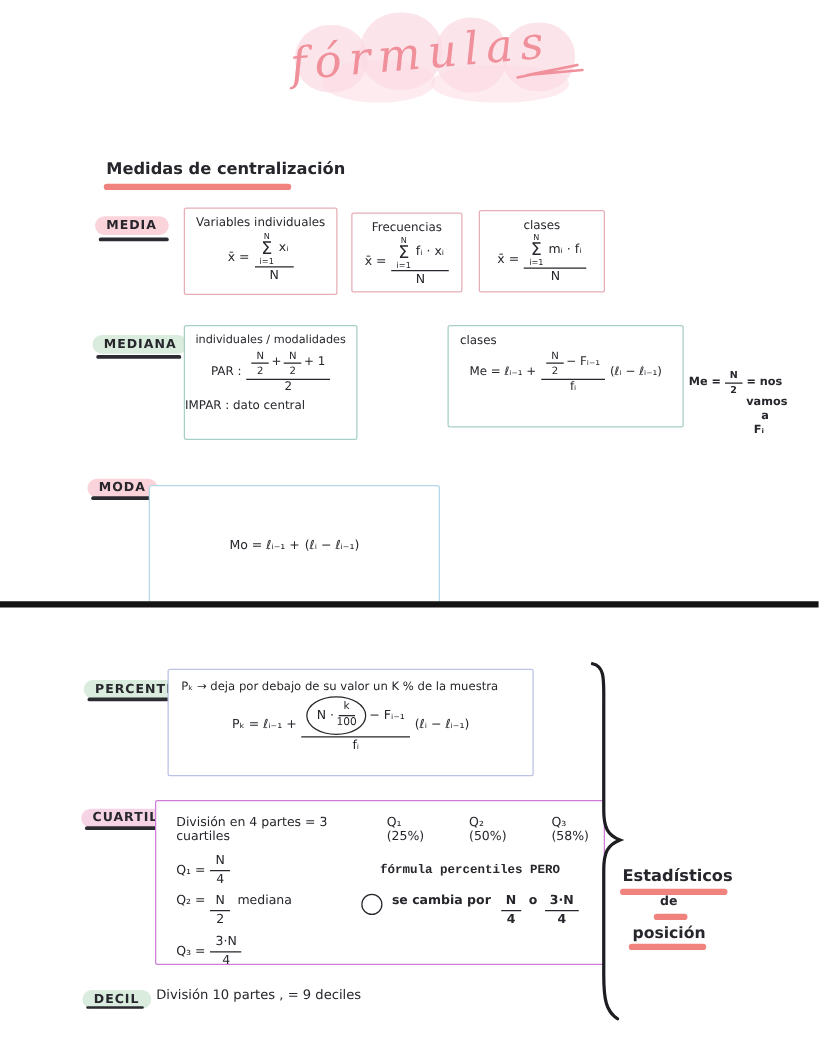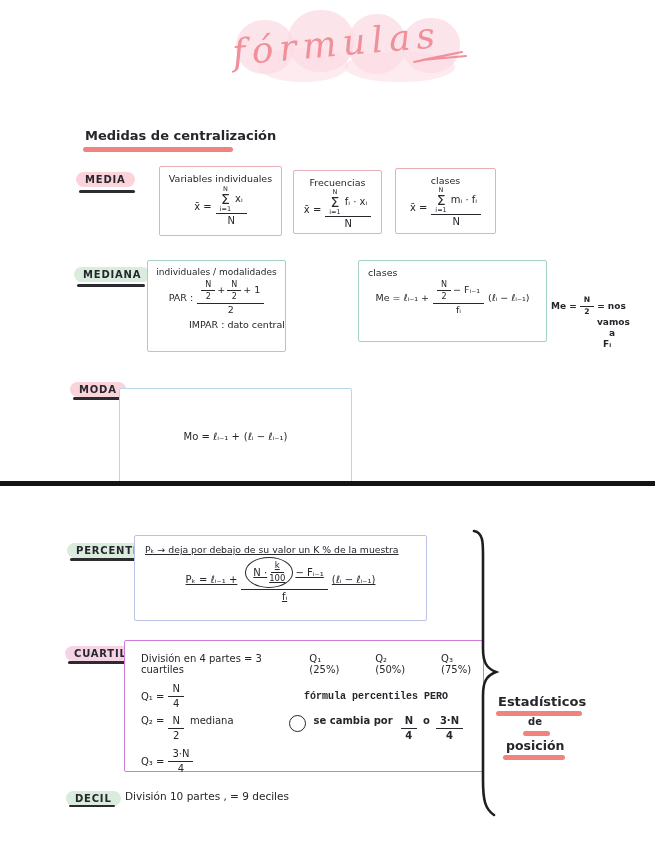--- a/index.html
+++ b/index.html
@@ -11,24 +11,24 @@
   
   .pill{display:inline-block;padding:2px 9px;border-radius:9px;font-weight:bold;
         font-size:10px;letter-spacing:.8px;color:#26262c;}
   .pill-pink{background:#fbd3da;}
   .pill-mint{background:#d9ecdd;}
   .pill-lav{background:#f6d4e6;}
   .blackline{position:absolute;background:#2b2b31;border-radius:2px;}
   .salmonline{position:absolute;background:#f0837d;border-radius:3px;}
   
   .box{position:absolute;border:1.6px solid #ccc;border-radius:2px;background:#fff;box-sizing:border-box;}
-  .box-pink{border-color:#e6aeb7;margin-left:12px;}
+  .box-pink{border-color:#e6aeb7;}
   .box-teal{border-color:#a6cfc7;}
   .box-blue{border-color:#b5d8e9;}
-  .box-peri{border-color:#bcc2e5;text-decoration:underline;}
+  .box-peri{border-color:#bcc2e5;}
   .box-mag{border-color:#cf7cd9;}
   .boxtitle{font-size:9.5px;text-align:center;padding-top:6px;}
   
   .formula{display:flex;align-items:center;justify-content:center;font-size:10px;gap:4px;}
   .fr{display:inline-flex;flex-direction:column;align-items:center;line-height:1.15;}
   .fr>.num{display:inline-flex;align-items:center;gap:2px;padding:0 4px 1px;border-bottom:1.4px solid #26262c;}
   .fr>.den{padding-top:1px;}
   .fr.small{font-size:.85em;}
   .sum{display:inline-flex;flex-direction:column;align-items:center;line-height:1;margin-right:2px;}
   .sum .lim{font-size:6.5px;}
@@ -133,21 +133,21 @@
         <span>+</span>
         <span class="fr small">
             <span class="num">N</span>
             <span class="den">2</span>
           </span>
         <span>+ 1</span>
       </span>
       <span class="den">2</span>
     </span>
   </div>
-  <div style="font-size:9.5px;text-align:right;margin-top:4px;">IMPAR : dato central</div>
+  <div style="font-size:9.5px;text-align:left;margin-top:4px;">IMPAR : dato central</div>
 </div>
 
 <div class="box box-teal" style="left:358px;top:260px;width:189px;height:82px;">
   <div style="font-size:9.5px;padding:6px 0 0 9px;">clases</div>
   <div class="formula" style="margin-top:2px;font-size:9.5px;">
     <span>Me = ℓᵢ₋₁ +</span>
     <span class="fr">
       <span class="num">
         <span class="fr small">
             <span class="num">N</span>
@@ -218,21 +218,21 @@
 <div class="abs" style="left:65px;top:642px;">
   <span class="pill pill-lav">CUARTIL</span>
 </div>
 <div class="blackline" style="left:68px;top:661px;width:64px;height:2.5px;"></div>
 
 <div class="box box-mag" style="left:124px;top:640px;width:360px;height:132px;font-size:10px;">
   <div style="display:flex;gap:28px;padding:12px 4px 0 16px;">
     <span>División en 4 partes = 3 cuartiles</span>
     <span>Q₁ (25%)</span>
     <span>Q₂ (50%)</span>
-    <span>Q₃ (75%)</span>
+    <span>Q₃ (58%)</span>
   </div>
   <div style="display:flex;align-items:center;padding:8px 0 0 16px;">
     <span>Q₁ =</span>
     <span class="fr" style="margin-left:4px;">
         <span class="num">N</span>
         <span class="den">4</span>
       </span>
     <span class="bold" style="margin-left:120px;font-family:Liberation Mono, monospace;">fórmula percentiles PERO</span>
   </div>
   <div style="display:flex;align-items:flex-start;padding:6px 0 0 16px;">

